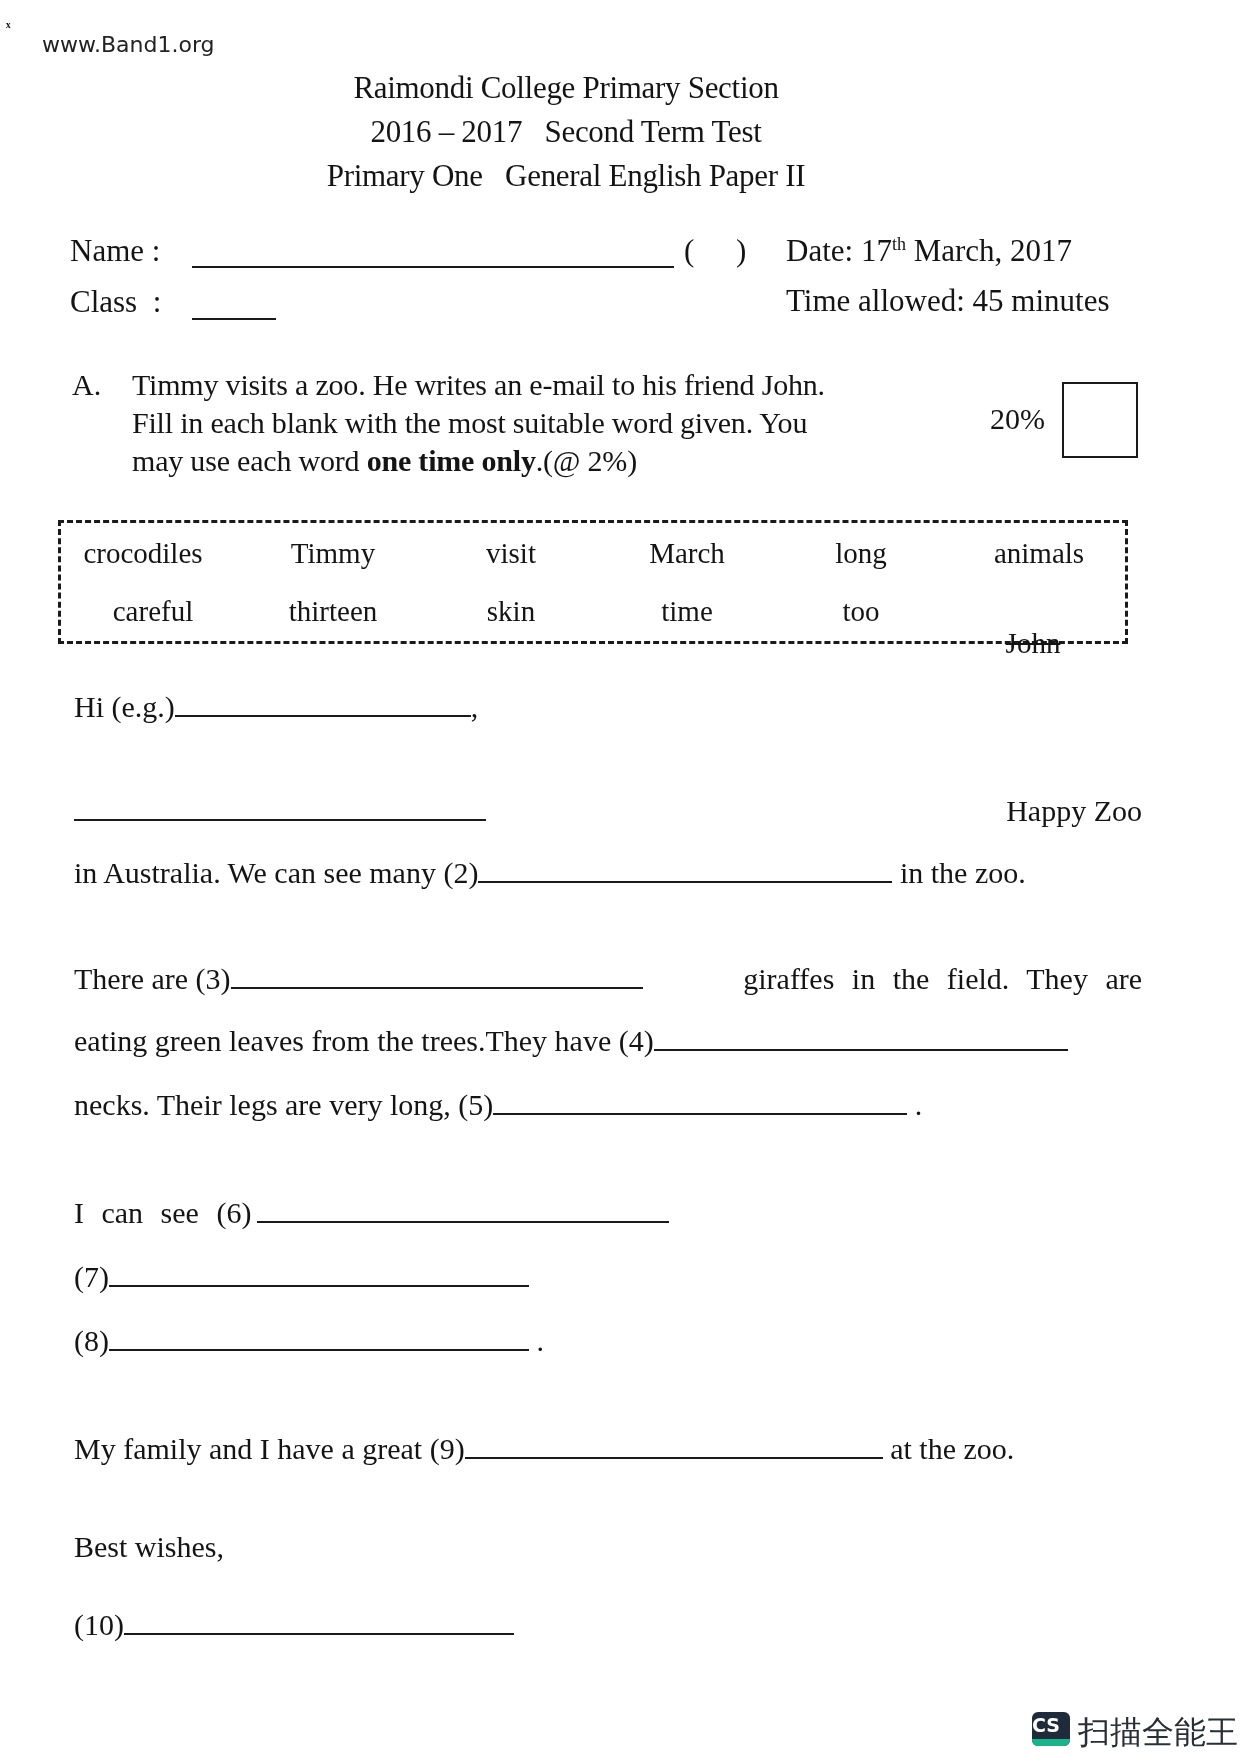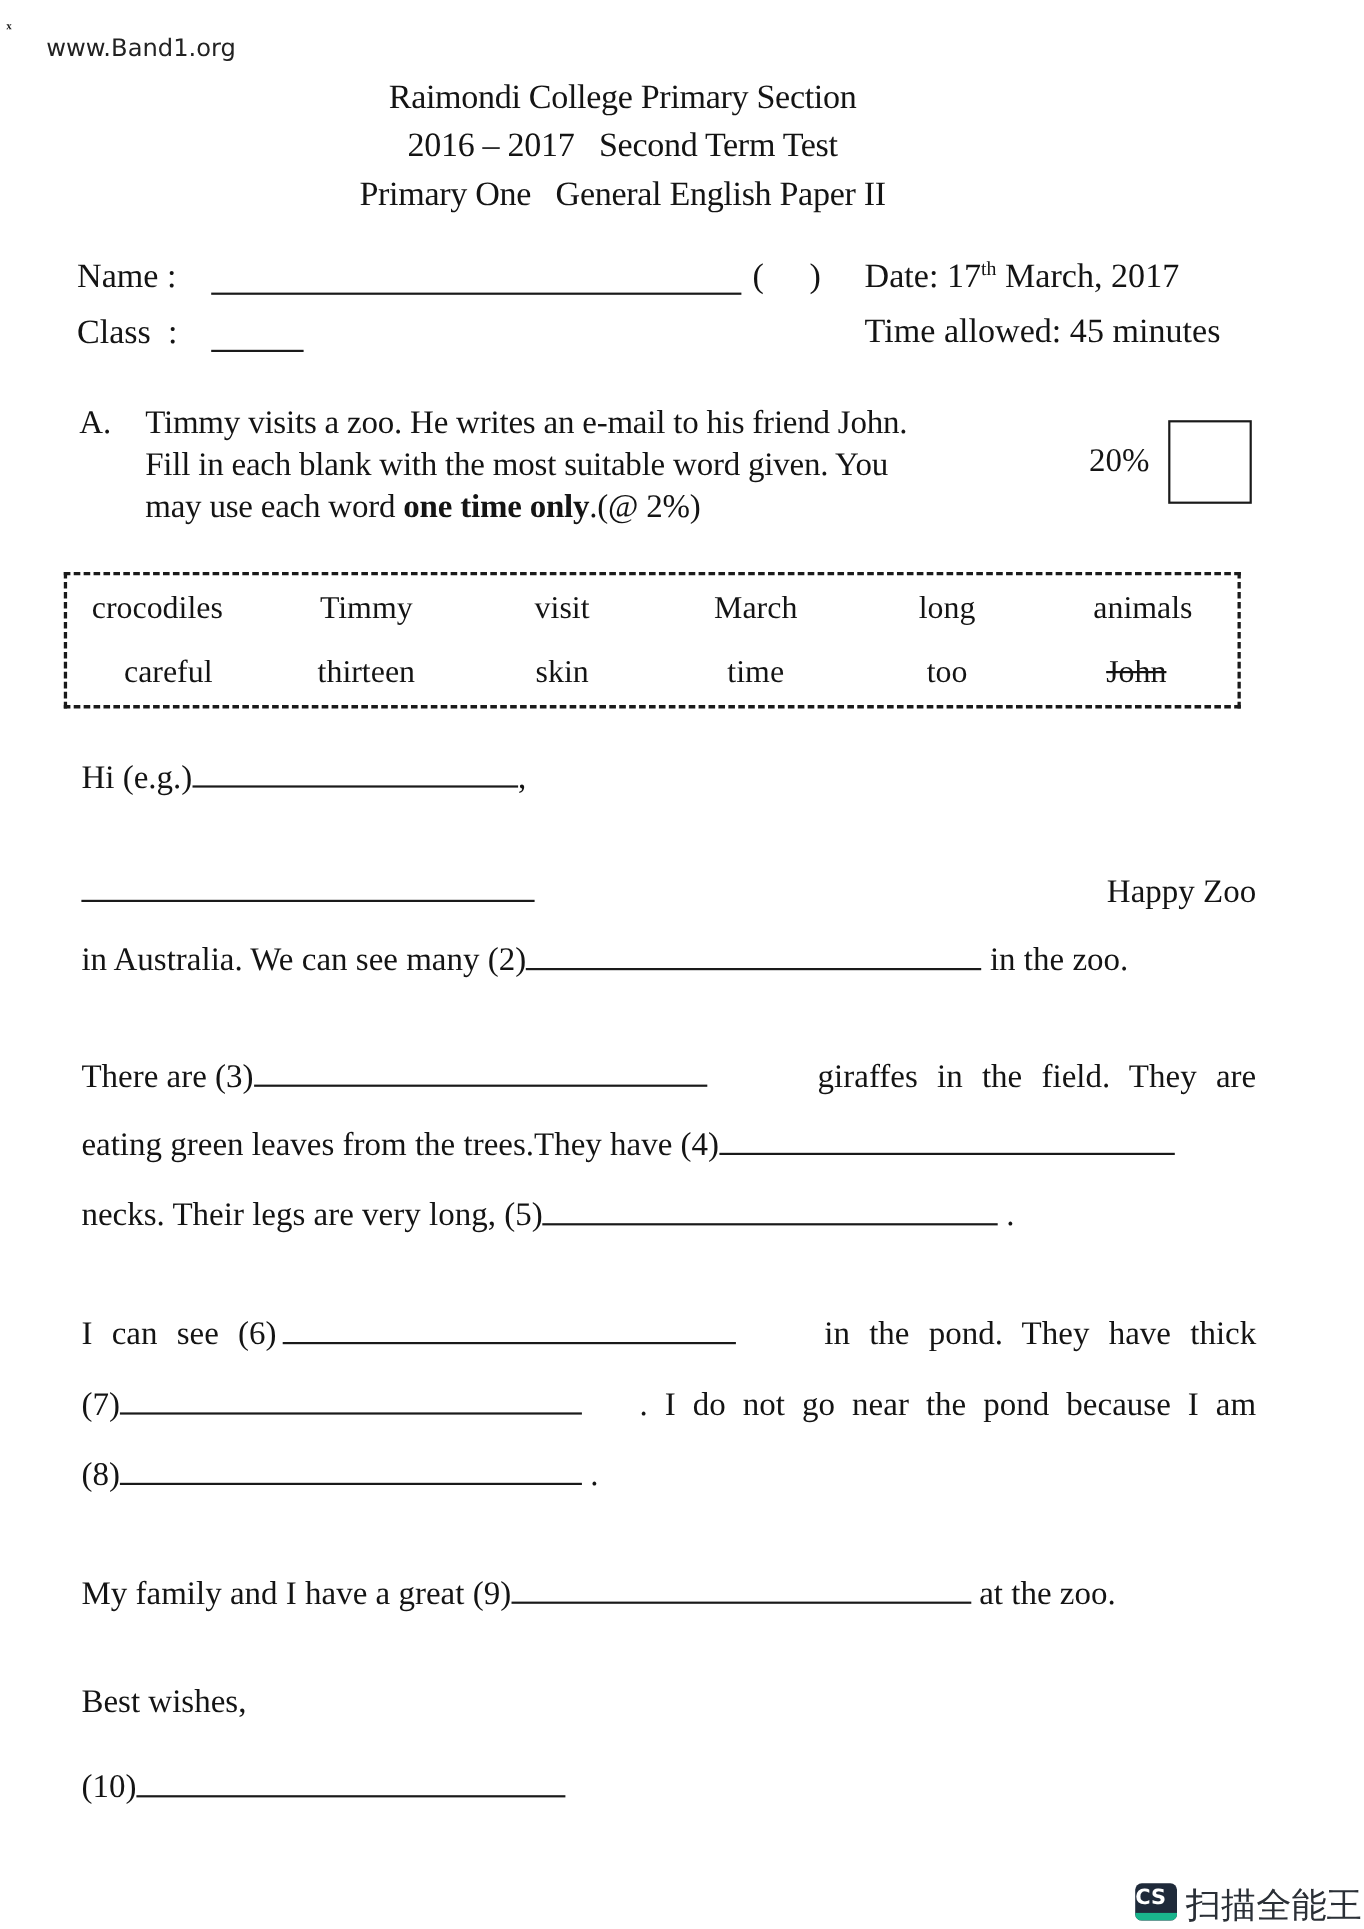--- a/index.html
+++ b/index.html
@@ -16,21 +16,21 @@
     .q-letter { left: 72px; top: 368px; font-size: 30px; }
     .instr { left: 132px; font-size: 30px; letter-spacing: -0.2px; }
     .instr b { font-weight: bold; }
     .score-pct { left: 990px; top: 402px; font-size: 30px; }
     .score-box { left: 1062px; top: 382px; width: 72px; height: 72px; border: 2px solid #1a1a1a; }
     .wordbox {
       left: 58px; top: 520px; width: 1070px; height: 124px;
       border: 3px dashed #1a1a1a; box-sizing: border-box;
     }
     .word { position: absolute; font-size: 29px; text-align: center; width: 160px; }
-    .struck { text-decoration: line-through; }
+    .struck { text-decoration: line-through; margin-top: 32px; }
     .line { left: 74px; font-size: 30px; }
     .just { display: flex; justify-content: space-between; width: 1068px; }
     .cs-logo { left: 1032px; top: 1712px; width: 38px; height: 34px; border-radius: 6px; background: #1f2a3a; overflow: hidden; }
     .cs-logo .cs-text { position: absolute; left: 0; top: 2px; width: 56px; text-align: left; color: #fff; font-family: "DejaVu Sans", sans-serif; font-weight: bold; font-size: 19px; }
     .cs-logo .cs-strip { position: absolute; left: 0; bottom: 0; width: 38px; height: 7px; background: #19b48c; }
     .cs-name { left: 1078px; top: 1711px; font-family: "DejaVu Sans", sans-serif; font-size: 32px; color: #2a2f36; }
   </style>
 </head>
 <body>
 
@@ -95,25 +95,23 @@
 <div class="abs line" style="top:1024px">
   <span>eating green leaves from the trees.They have (4)</span><span class="uline" style="width:414px"></span>
 </div>
 <div class="abs line" style="top:1088px">
   <span>necks. Their legs are very long, (5)</span><span class="uline" style="width:414px"></span>
   <span>.</span>
 </div>
 
 <div class="abs line just" style="top:1196px">
   <span><span style="word-spacing:10px">I can see (6)</span><span class="uline" style="width:412px; margin-left:6px"></span></span>
-  <span style="word-spacing:10px">in the pond. They have thick</span>
 </div>
 <div class="abs line just" style="top:1260px">
   <span><span>(7)</span><span class="uline" style="width:420px"></span></span>
-  <span style="word-spacing:8px">. I do not go near the pond because I am</span>
 </div>
 <div class="abs line" style="top:1324px">
   <span>(8)</span><span class="uline" style="width:420px"></span>
   <span>.</span>
 </div>
 
 <div class="abs line" style="top:1432px">
   <span>My family and I have a great (9)</span><span class="uline" style="width:418px"></span>
   <span>at the zoo.</span>
 </div>

